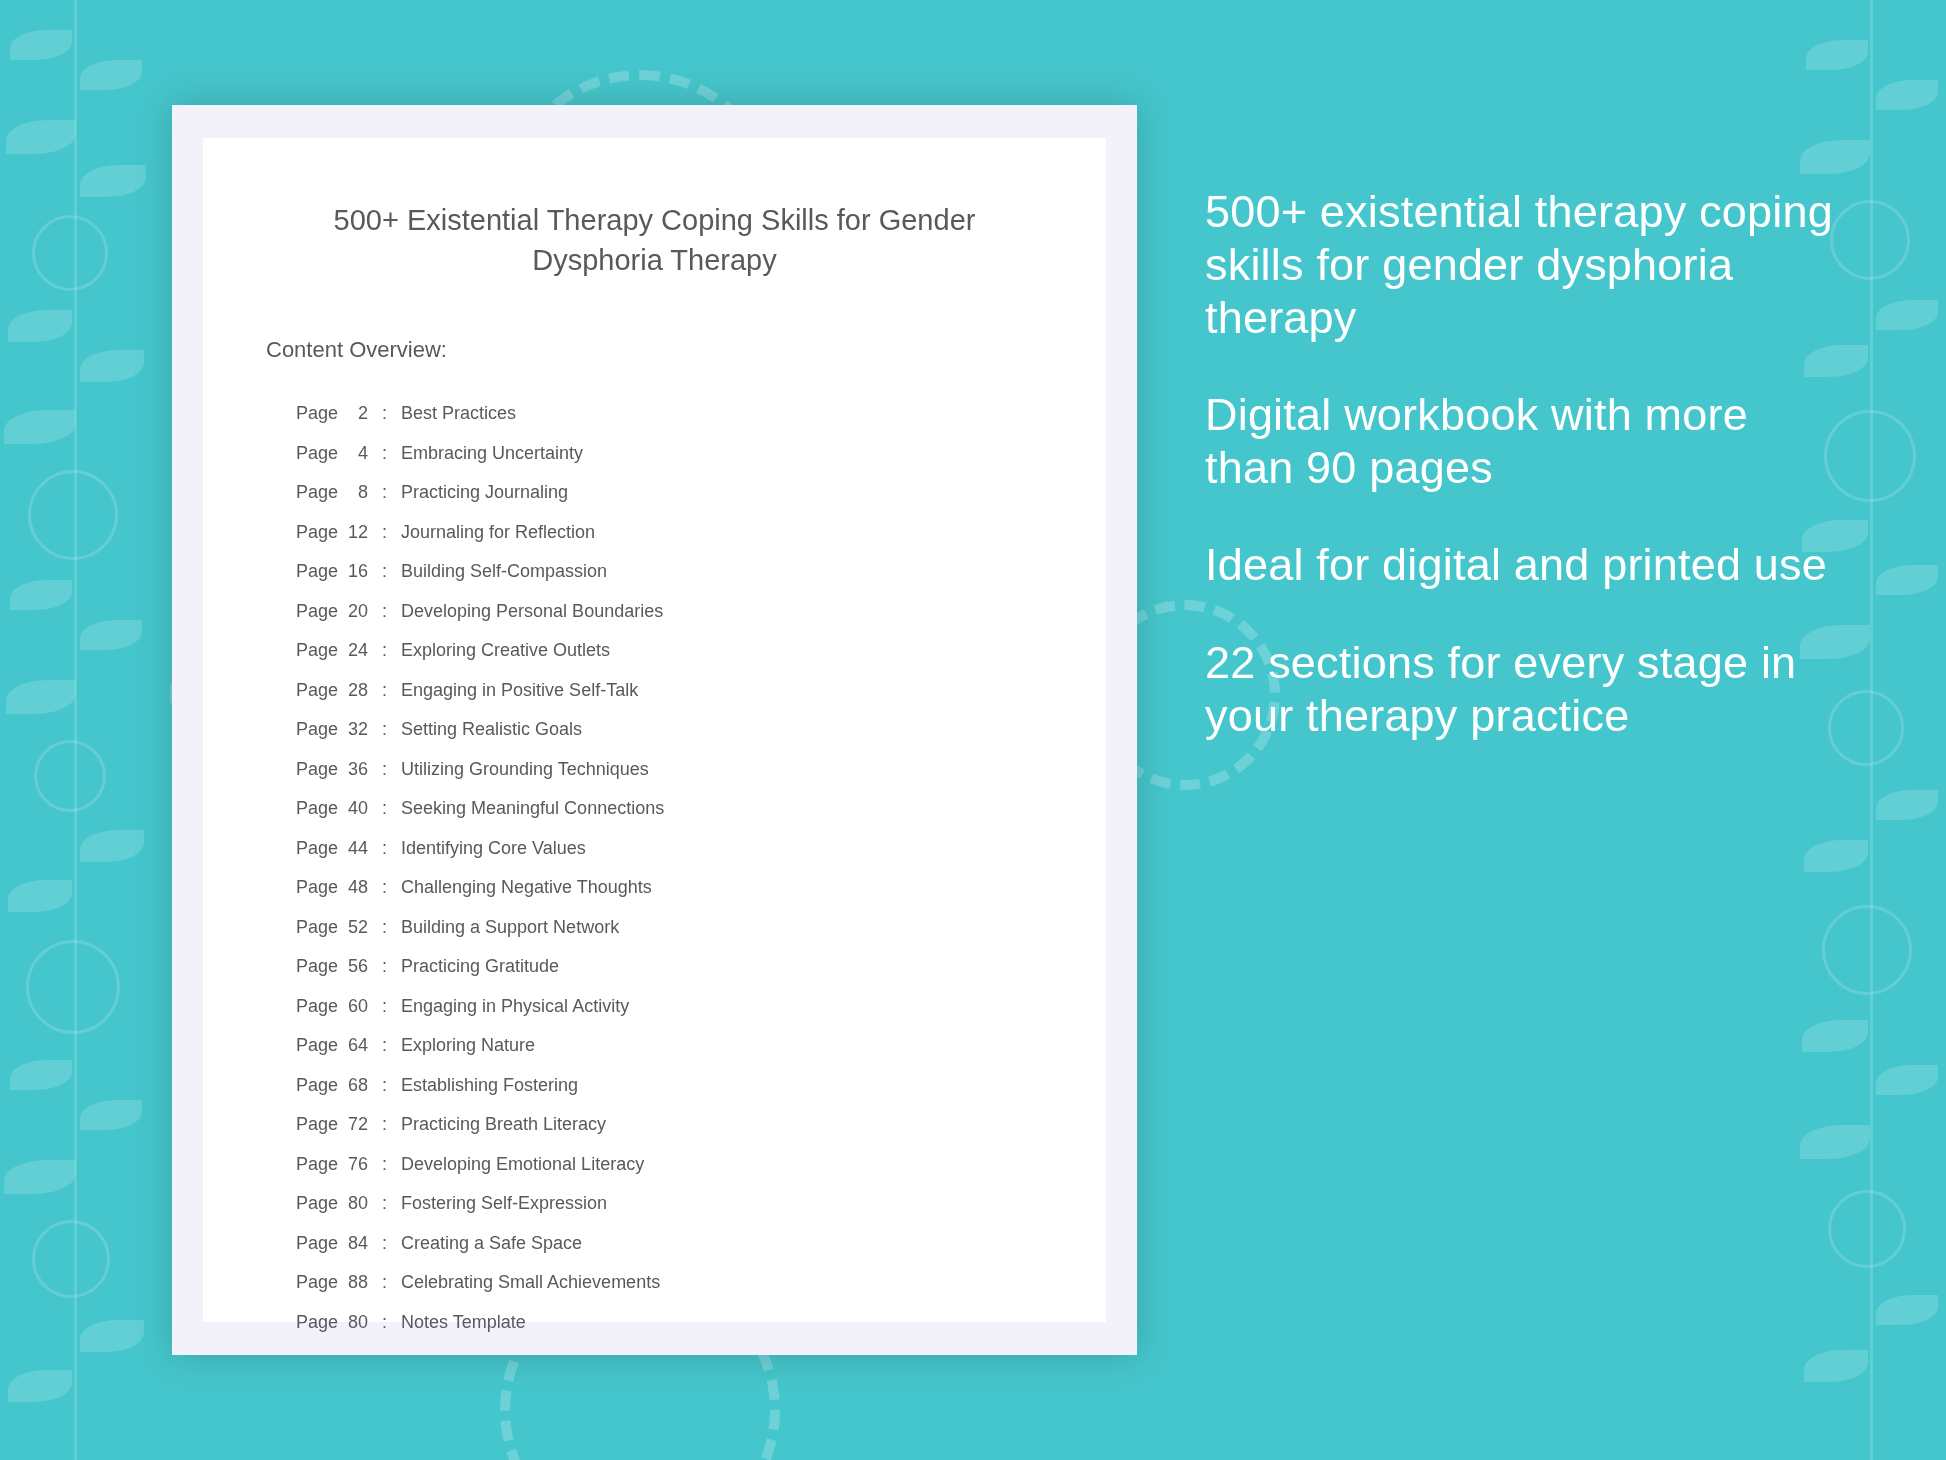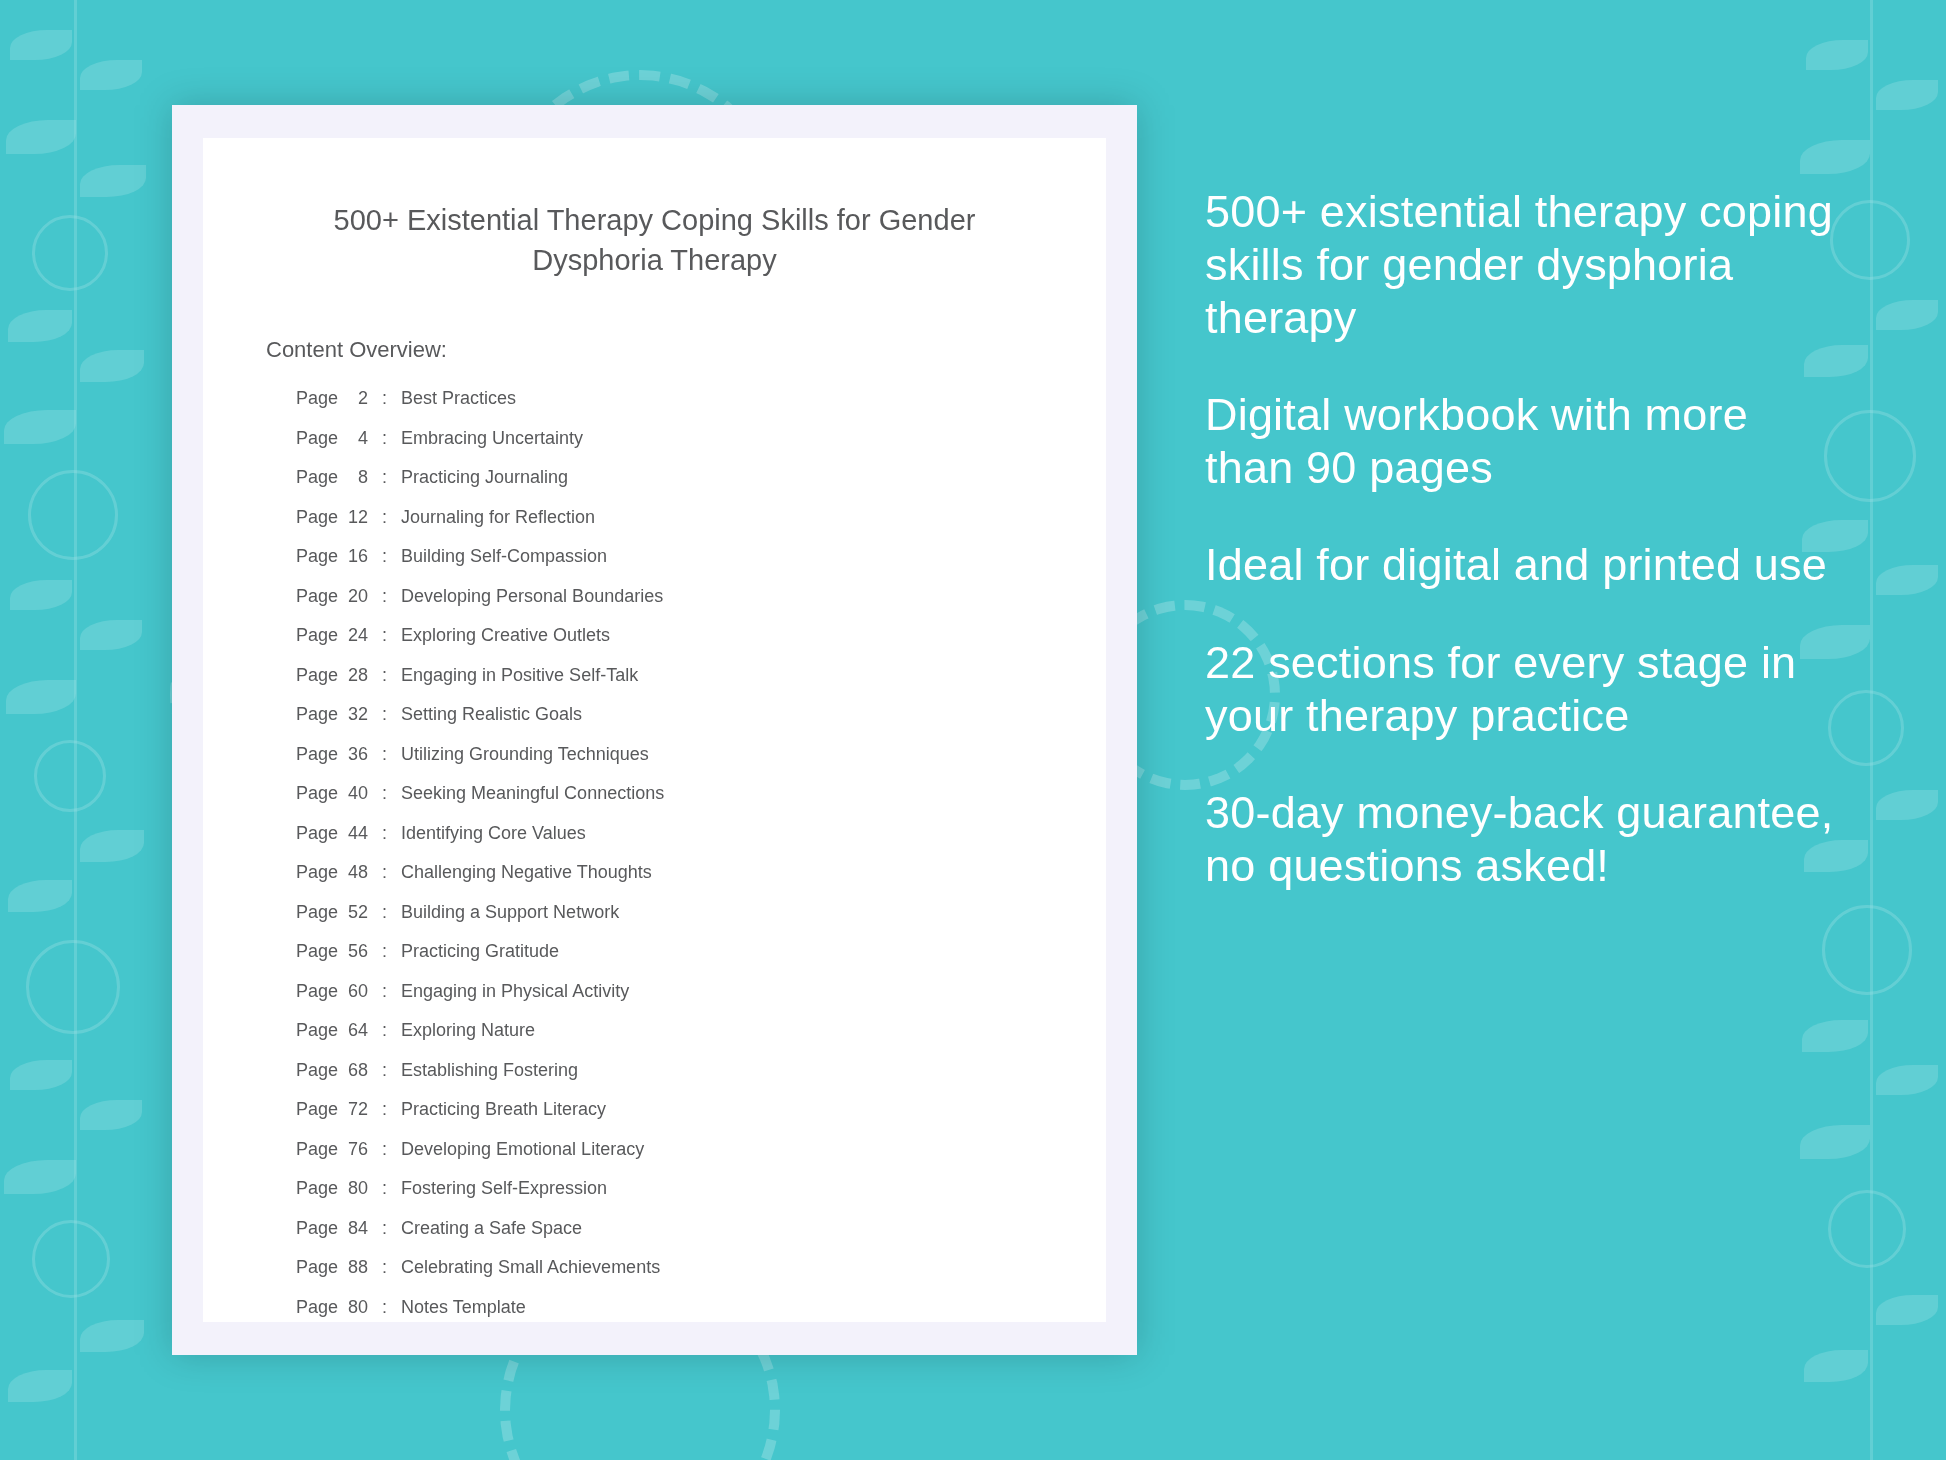--- a/index.html
+++ b/index.html
@@ -92,21 +92,21 @@
     font-weight: 400;
     margin: 15px 35px 0 35px;
   }
   .overview-label {
     color: #58595b;
     font-size: 22px;
     margin-top: 57px;
     margin-left: 3px;
   }
   .toc {
-    margin-top: 26px;
+    margin-top: 41px;
     margin-left: 33px;
   }
   .toc-row {
     display: flex;
     font-size: 18px;
     color: #58595b;
     line-height: 1;
     margin-bottom: 21.5px;
     white-space: pre;
   }
@@ -230,14 +230,13 @@
         <div class="toc-row"><span class="toc-page"><span>Page</span><span class="toc-num">80</span></span><span>:</span><span class="toc-title">Notes Template</span></div>
       </div>
   </div>
 </div>
 
 <div class="promo" id="promo">
     <div class="promo-block">500+ existential therapy coping skills for gender dysphoria therapy</div>
     <div class="promo-block">Digital workbook with more than 90 pages</div>
     <div class="promo-block">Ideal for digital and printed use</div>
     <div class="promo-block">22 sections for every stage in your therapy practice</div>
-    <div class="promo-block">30-day money-back guarantee, no questions asked!</div>
   </div>
 
 </body></html>

